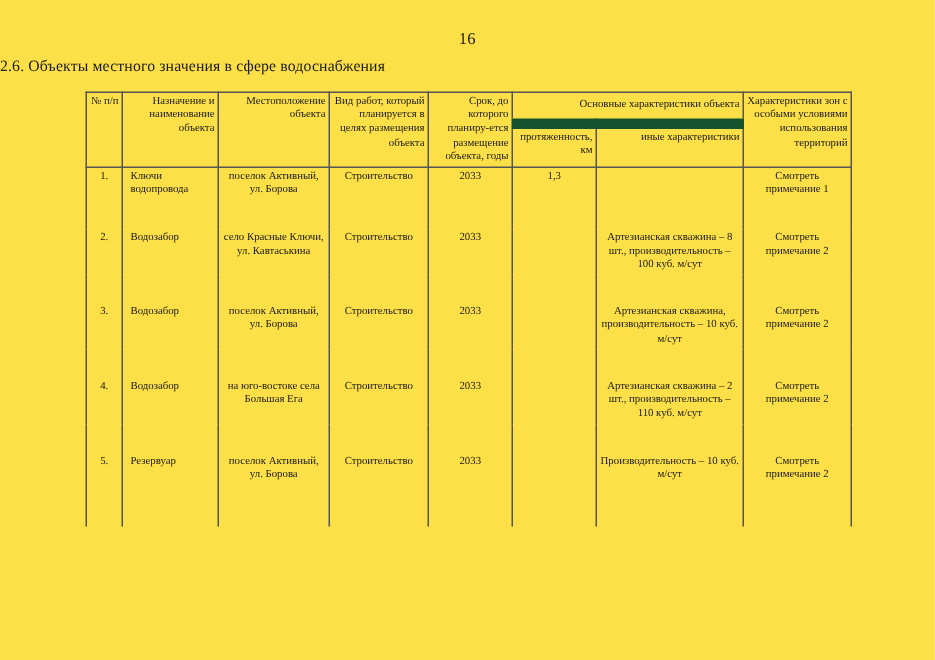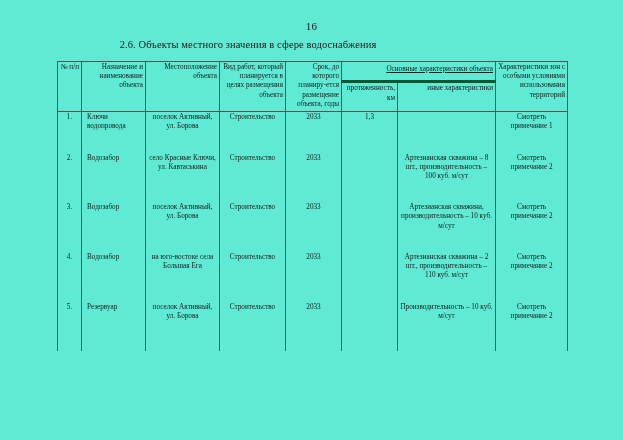--- a/index.html
+++ b/index.html
@@ -12,37 +12,37 @@
     background: #ffffff;
     font-family: "Liberation Serif", "DejaVu Serif", serif;
     color: #1a1a1a;
     overflow: hidden;
     position: relative;
   }
   .page {
     position: relative;
     width: 623px;
     height: 440px;
-    background: #5eead4;
+    background: #fde047;
   }
   .page-number {
     position: absolute;
     top: 20px;
     left: 0;
     width: 623px;
     text-align: center;
     font-size: 11px;
     letter-spacing: .2px;
   }
   .doc-title {
     position: absolute;
     top: 39px;
     left: 0;
     width: 496px;
-    text-align: center;
+    text-align: left;
     font-size: 10.5px;
     letter-spacing: .1px;
   }
   .table-wrap {
     position: absolute;
     left: 57px;
     top: 61px;
     width: 510px;
   }
   table.mtable {
@@ -60,24 +60,23 @@
     font-weight: normal;
   }
   thead th {
     border-top: 1px solid #555;
     border-bottom: 1px solid #555;
     text-align: right;
     vertical-align: top;
     padding-top: 3px;
   }
   thead th.grp {
-    border-bottom: 3px solid #14532d;
+    border-bottom: 7px solid #14532d;
     padding-top: 3px;
     padding-bottom: 2px;
-    text-decoration: underline;
   }
   thead tr.r2 th {
     border-top: 1px solid #b91c1c;
   }
   tbody td {
     border-left: 1px solid #9a9a9a;
     border-right: 1px solid #9a9a9a;
     text-align: center;
     padding-top: 3px;
   }

